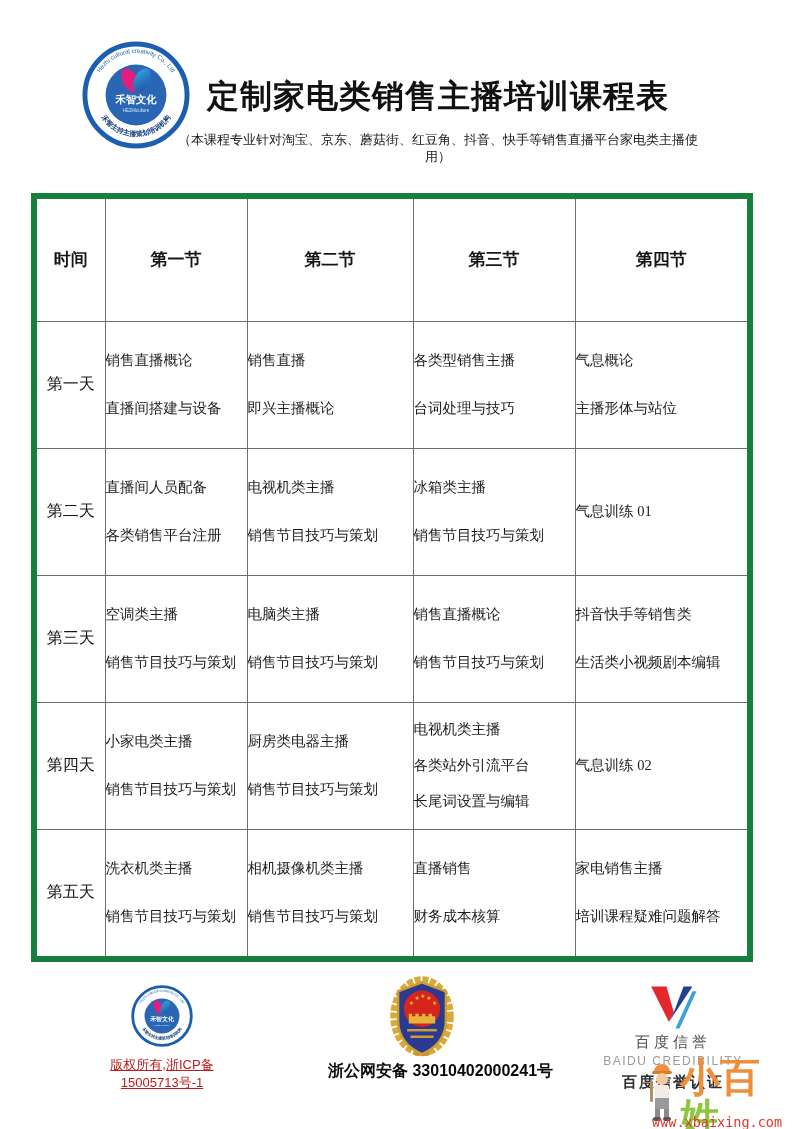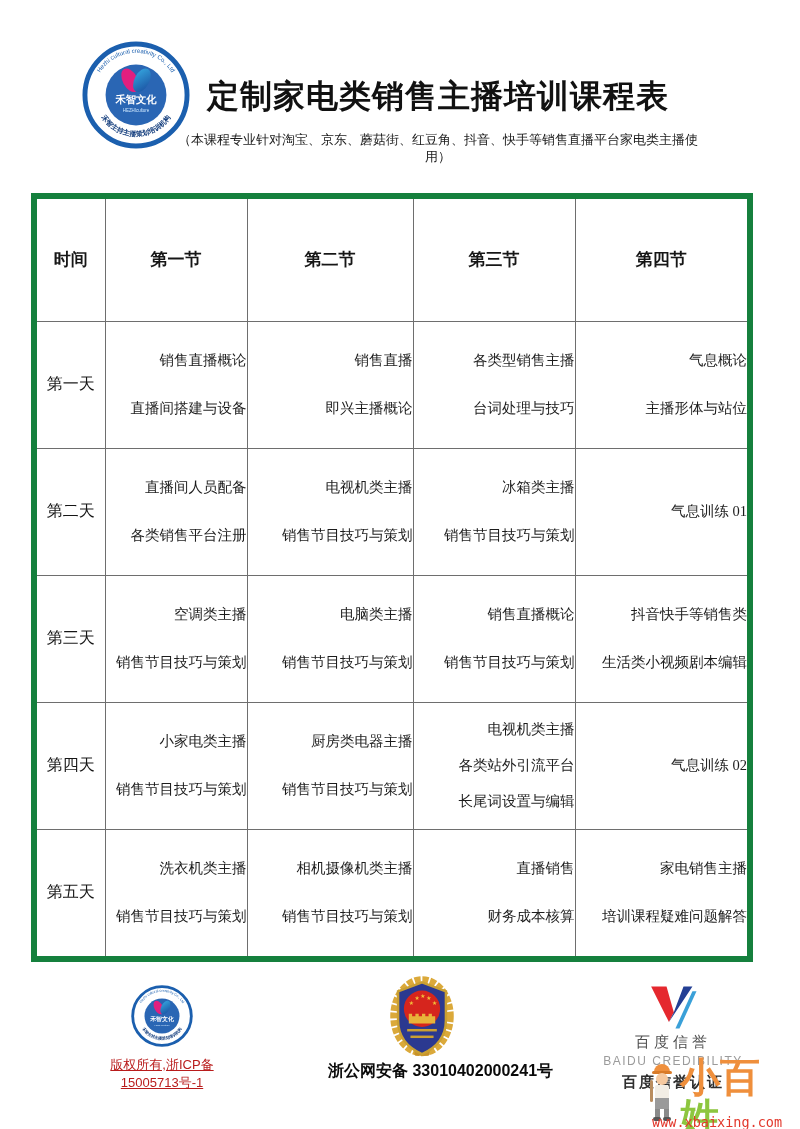--- a/index.html
+++ b/index.html
@@ -27,21 +27,21 @@
   .course-table th,.course-table td{
     border:1px solid #6e6e6e;padding:0;text-align:center;vertical-align:middle;
     font-weight:normal;
   }
   .course-table thead tr{height:125px;}
   .course-table tbody tr{height:127px;}
   .course-table thead th{font-size:17px;color:#161616;font-weight:bold;}
   .day-cell{font-size:16px;color:#161616;}
   .cell-inner{
     display:flex;flex-direction:column;justify-content:space-evenly;
-    height:126px;align-items:flex-end;
+    height:126px;align-items:flex-start;
   }
   .cell-line{font-size:14.5px;color:#1c1c1c;line-height:1.2;white-space:nowrap;}
   
   .footer-block{position:absolute;text-align:center;}
   .fb-company{left:83px;top:985px;width:158px;}
   .logo-small{width:62px;height:62px;margin:0 auto;}
   .icp-text{margin-top:9px;font-size:13px;color:#b91c1c;font-family:"Liberation Sans",sans-serif;text-decoration:underline;}
   .fb-police{left:328px;top:976px;width:188px;}
   .police-badge{width:66px;height:82px;margin:0 auto;display:block;}
   .police-text{margin-top:3px;font-size:16px;font-weight:bold;color:#0a0a0a;font-family:"Liberation Sans",sans-serif;white-space:nowrap;}

